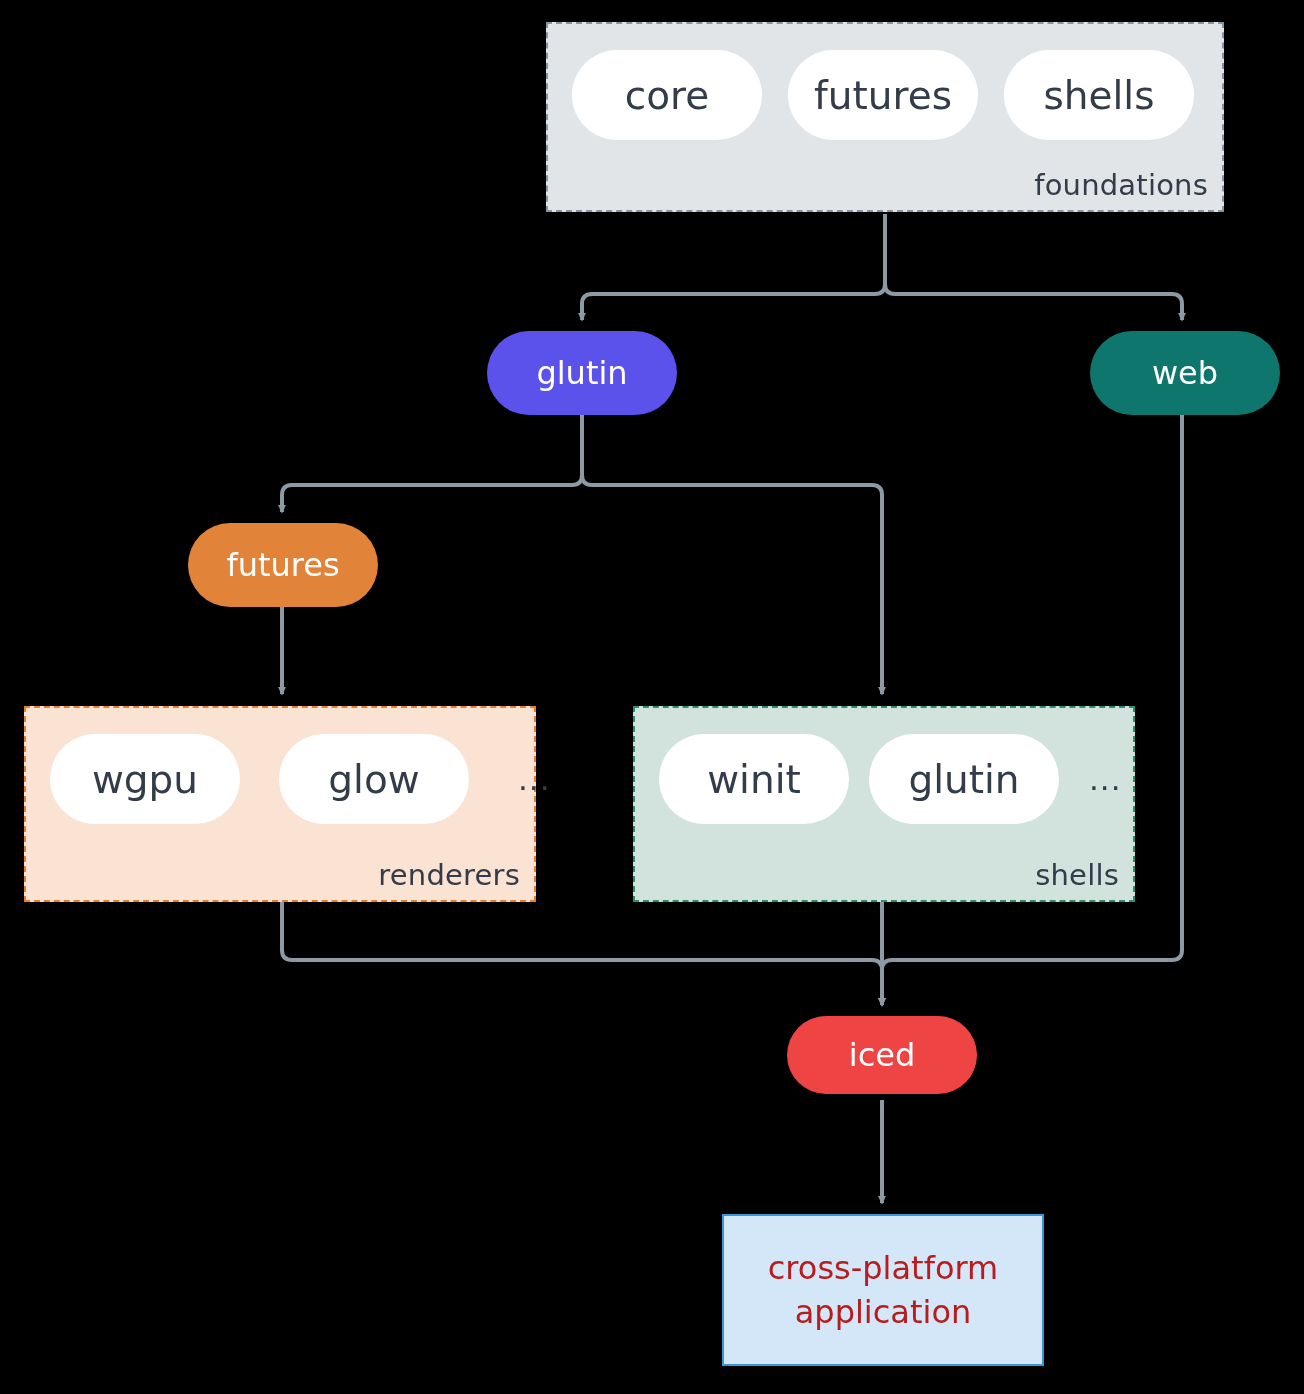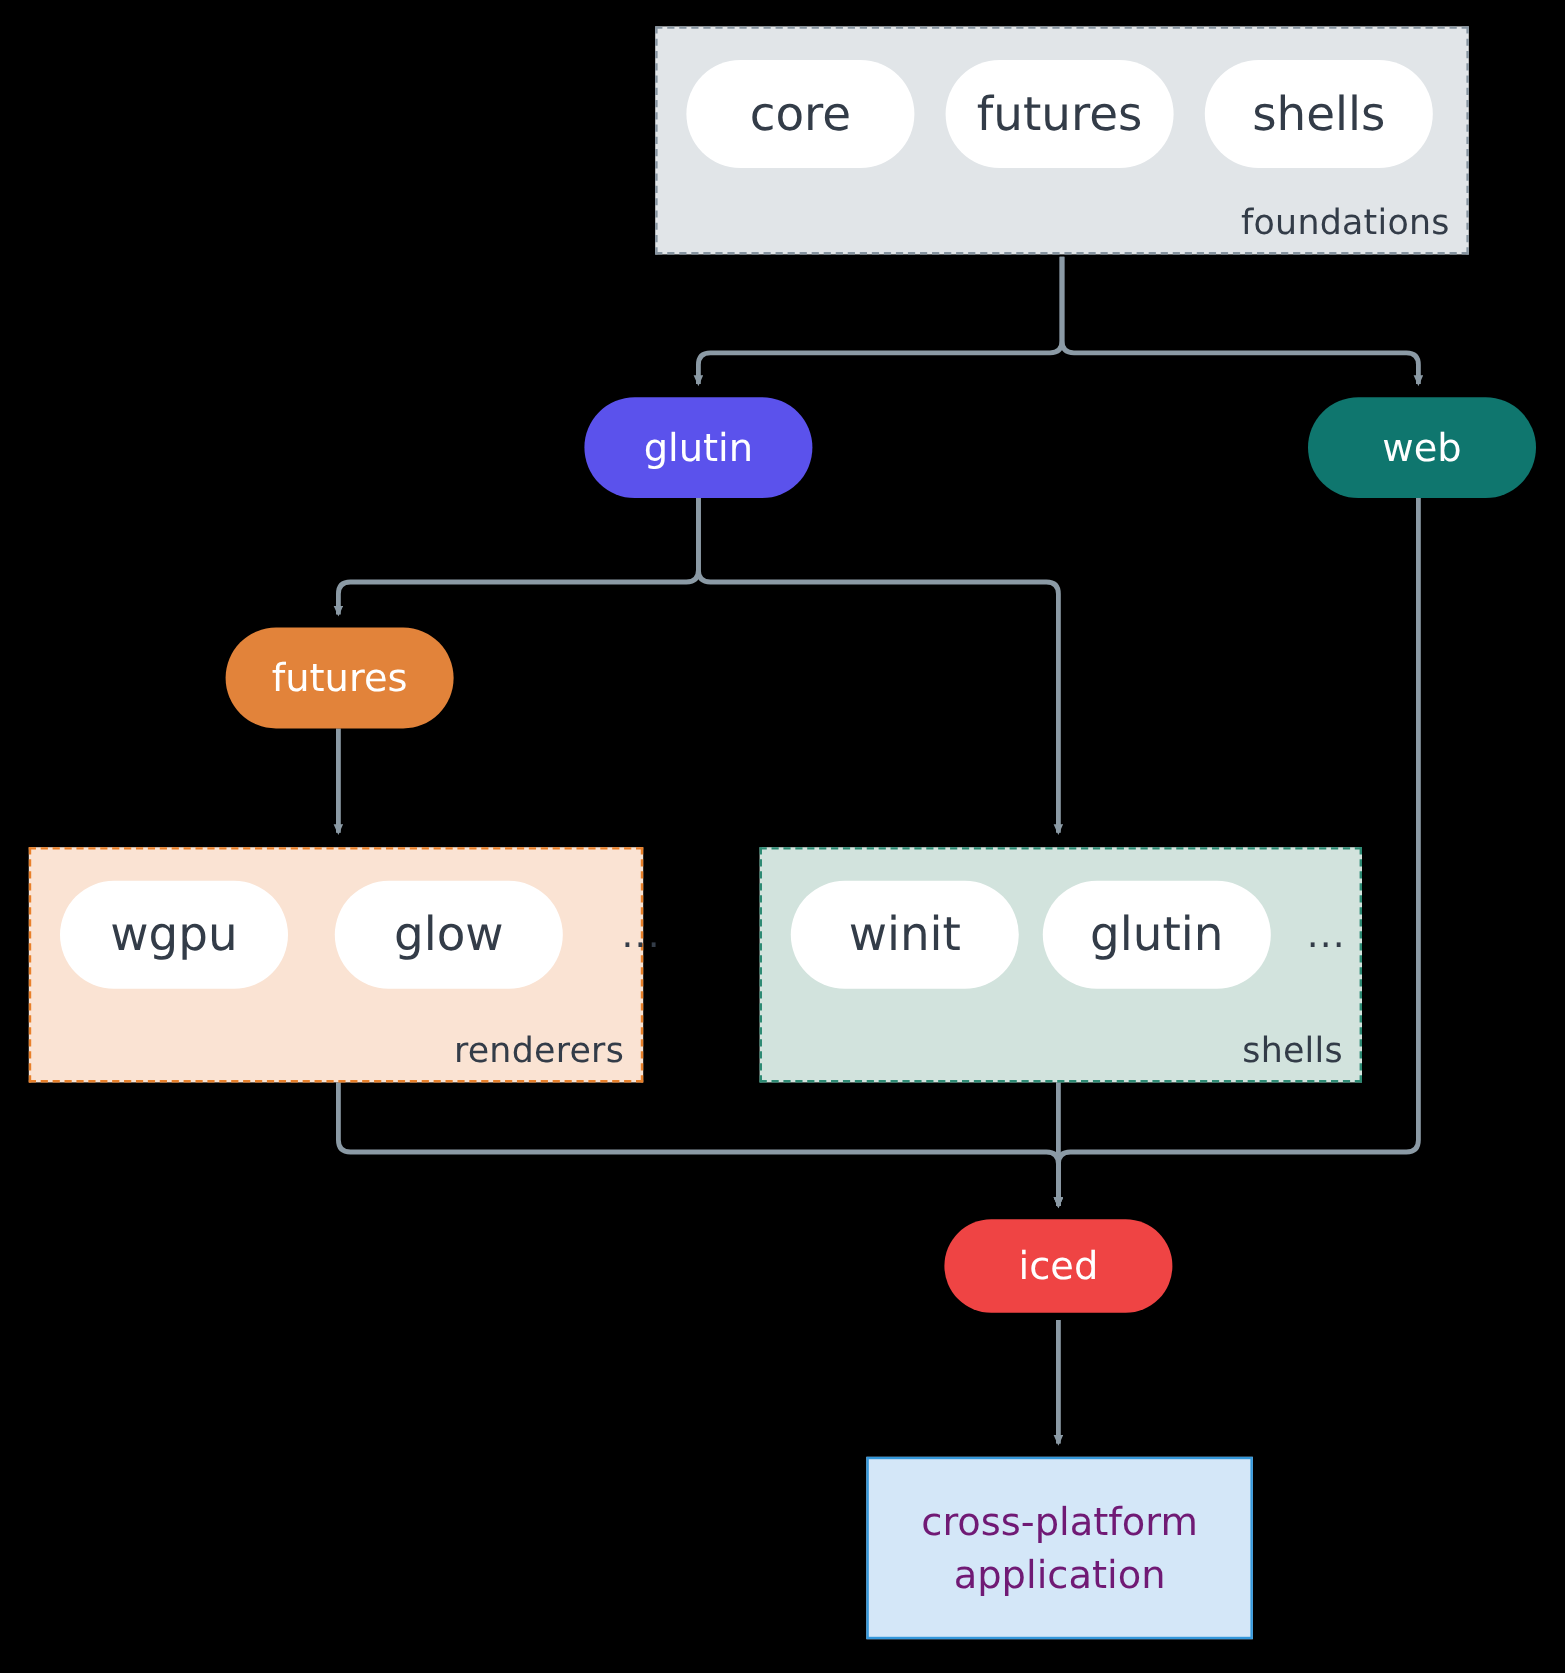--- a/index.html
+++ b/index.html
@@ -175,21 +175,21 @@
     top: 1214px;
     width: 322px;
     height: 152px;
     background: #d4e7f8;
     border: 2px solid #3498db;
     box-sizing: border-box;
     display: flex;
     flex-direction: column;
     align-items: center;
     justify-content: center;
-    color: #701a75;
+    color: #b91c1c;
     font-size: 32px;
     line-height: 1.38;
     text-align: center;
   }
 </style>
 </head>
 <body>
 
 <div id="stage">
 

